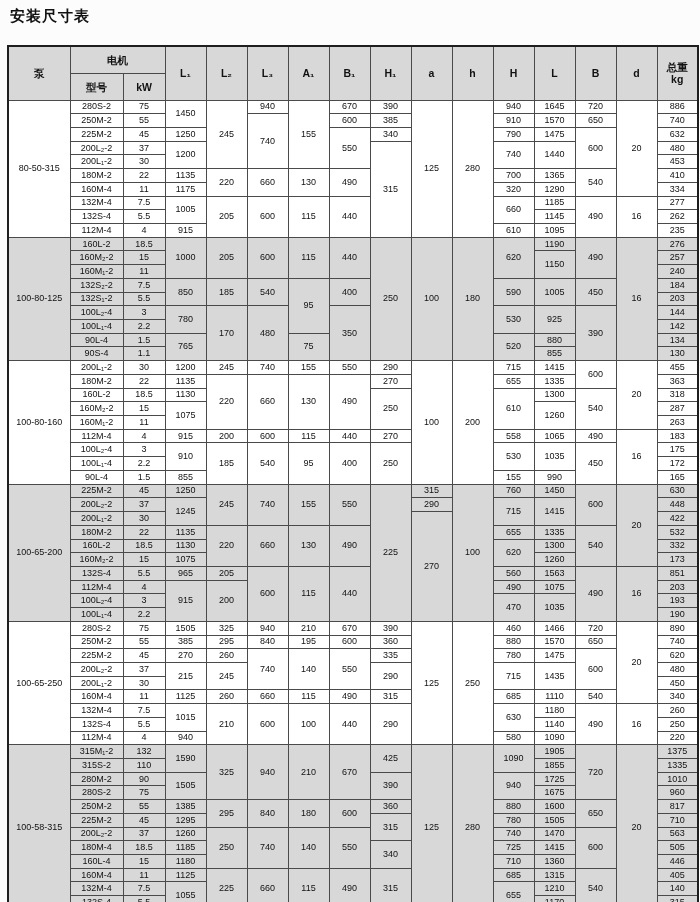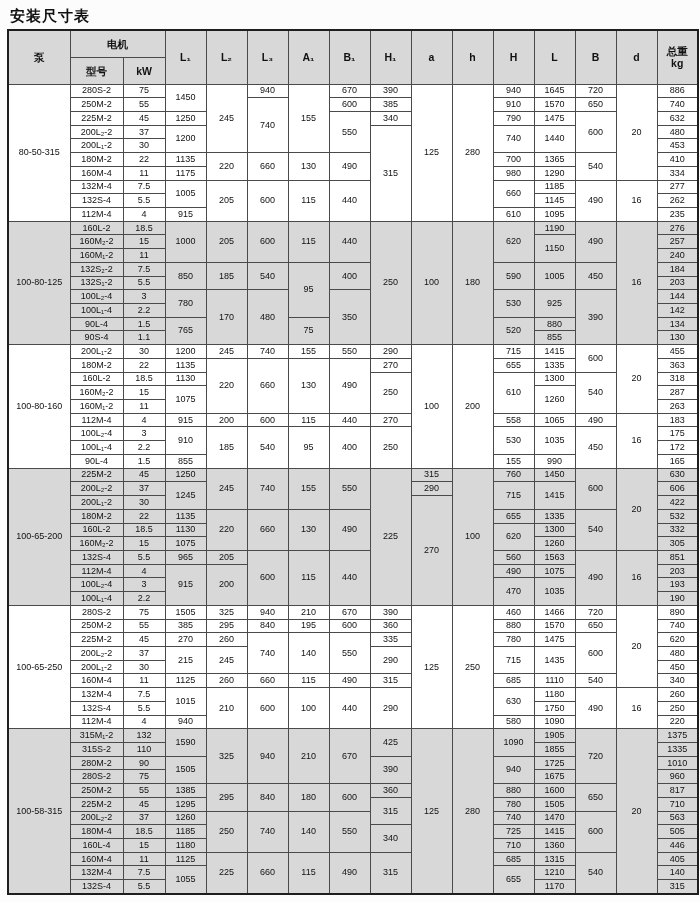--- a/index.html
+++ b/index.html
@@ -12,21 +12,21 @@
   html,body{margin:0;padding:0;}
   body{
     width:700px;height:902px;
     background:var(--paper);
     font-family:"Liberation Sans","DejaVu Sans",sans-serif;
     color:var(--ink);
     overflow:hidden;
   }
   .page{width:700px;height:902px;position:relative;}
   .title{
-    padding:5px 0 0 10px;
+    padding:5px 0 16px 10px;
     font-size:15px;font-weight:bold;
     letter-spacing:1px;
     height:24px;line-height:22px;
   }
   table.dim{
     border-collapse:collapse;
     table-layout:fixed;
     margin-left:7px;
     width:690px;height:866px;
     border:2px solid var(--outer);
@@ -165,21 +165,21 @@
           <td rowspan="2" data-name="table-cell">490</td>
           <td data-name="table-cell">700</td>
           <td data-name="table-cell">1365</td>
           <td rowspan="2" data-name="table-cell">540</td>
           <td data-name="table-cell">410</td>
         </tr>
         <tr data-name="table-row">
           <td data-name="table-cell">160M-4</td>
           <td data-name="table-cell">11</td>
           <td data-name="table-cell">1175</td>
-          <td data-name="table-cell">980</td>
+          <td data-name="table-cell">320</td>
           <td data-name="table-cell">1290</td>
           <td data-name="table-cell">334</td>
         </tr>
         <tr data-name="table-row">
           <td data-name="table-cell">132M-4</td>
           <td data-name="table-cell">7.5</td>
           <td rowspan="2" data-name="table-cell">1005</td>
           <td rowspan="3" data-name="table-cell">205</td>
           <td rowspan="3" data-name="table-cell">600</td>
           <td rowspan="3" data-name="table-cell">115</td>
@@ -396,21 +396,21 @@
           <td rowspan="6" data-name="table-cell">20</td>
           <td data-name="table-cell">630</td>
         </tr>
         <tr data-name="table-row" class="shaded">
           <td data-name="table-cell">200L₂-2</td>
           <td data-name="table-cell">37</td>
           <td rowspan="2" data-name="table-cell">1245</td>
           <td data-name="table-cell">290</td>
           <td rowspan="2" data-name="table-cell">715</td>
           <td rowspan="2" data-name="table-cell">1415</td>
-          <td data-name="table-cell">606</td>
+          <td data-name="table-cell">448</td>
         </tr>
         <tr data-name="table-row" class="shaded">
           <td data-name="table-cell">200L₁-2</td>
           <td data-name="table-cell">30</td>
           <td rowspan="8" data-name="table-cell">270</td>
           <td data-name="table-cell">422</td>
         </tr>
         <tr data-name="table-row" class="shaded">
           <td data-name="table-cell">180M-2</td>
           <td data-name="table-cell">22</td>
@@ -430,21 +430,21 @@
           <td data-name="table-cell">1130</td>
           <td rowspan="2" data-name="table-cell">620</td>
           <td data-name="table-cell">1300</td>
           <td data-name="table-cell">332</td>
         </tr>
         <tr data-name="table-row" class="shaded">
           <td data-name="table-cell">160M₂-2</td>
           <td data-name="table-cell">15</td>
           <td data-name="table-cell">1075</td>
           <td data-name="table-cell">1260</td>
-          <td data-name="table-cell">305</td>
+          <td data-name="table-cell">173</td>
         </tr>
         <tr data-name="table-row" class="shaded">
           <td data-name="table-cell">132S-4</td>
           <td data-name="table-cell">5.5</td>
           <td data-name="table-cell">965</td>
           <td data-name="table-cell">205</td>
           <td rowspan="4" data-name="table-cell">600</td>
           <td rowspan="4" data-name="table-cell">115</td>
           <td rowspan="4" data-name="table-cell">440</td>
           <td data-name="table-cell">560</td>
@@ -560,21 +560,21 @@
           <td rowspan="3" data-name="table-cell">290</td>
           <td rowspan="2" data-name="table-cell">630</td>
           <td data-name="table-cell">1180</td>
           <td rowspan="3" data-name="table-cell">490</td>
           <td rowspan="3" data-name="table-cell">16</td>
           <td data-name="table-cell">260</td>
         </tr>
         <tr data-name="table-row">
           <td data-name="table-cell">132S-4</td>
           <td data-name="table-cell">5.5</td>
-          <td data-name="table-cell">1750</td>
+          <td data-name="table-cell">1140</td>
           <td data-name="table-cell">250</td>
         </tr>
         <tr data-name="table-row">
           <td data-name="table-cell">112M-4</td>
           <td data-name="table-cell">4</td>
           <td data-name="table-cell">940</td>
           <td data-name="table-cell">580</td>
           <td data-name="table-cell">1090</td>
           <td data-name="table-cell">220</td>
         </tr>

